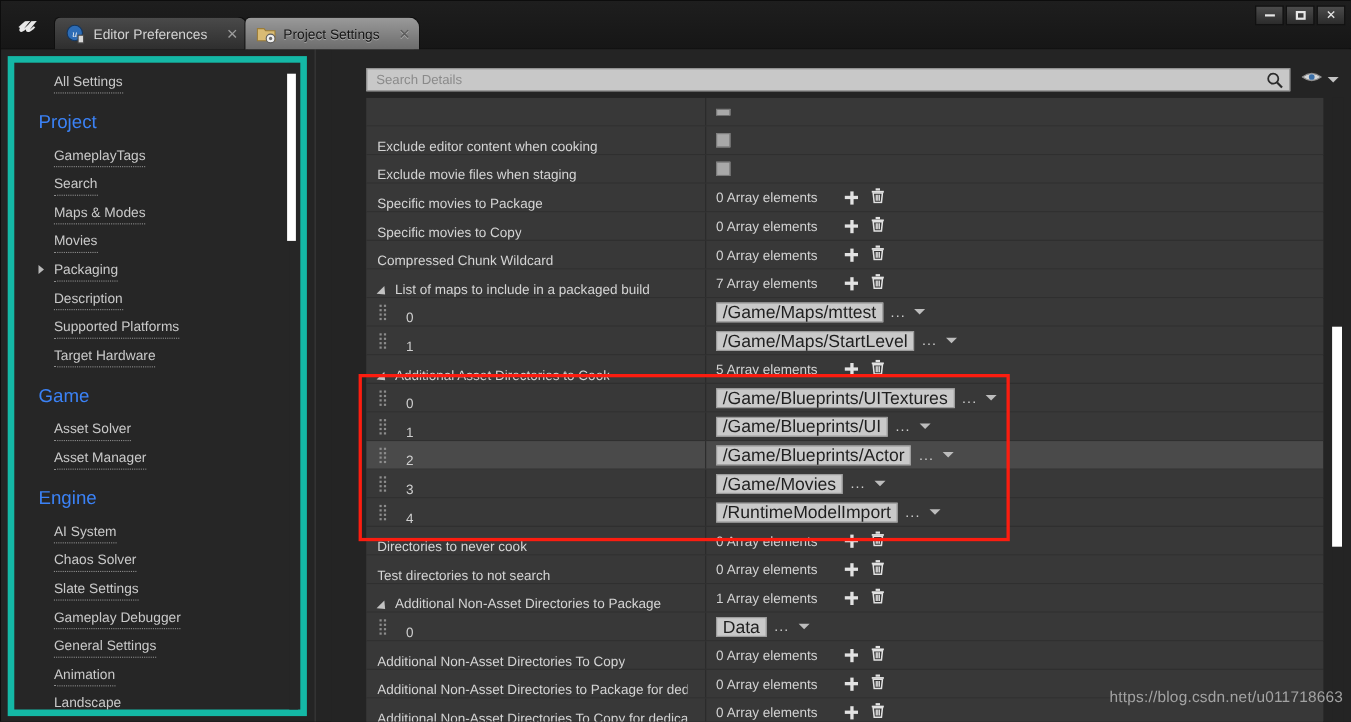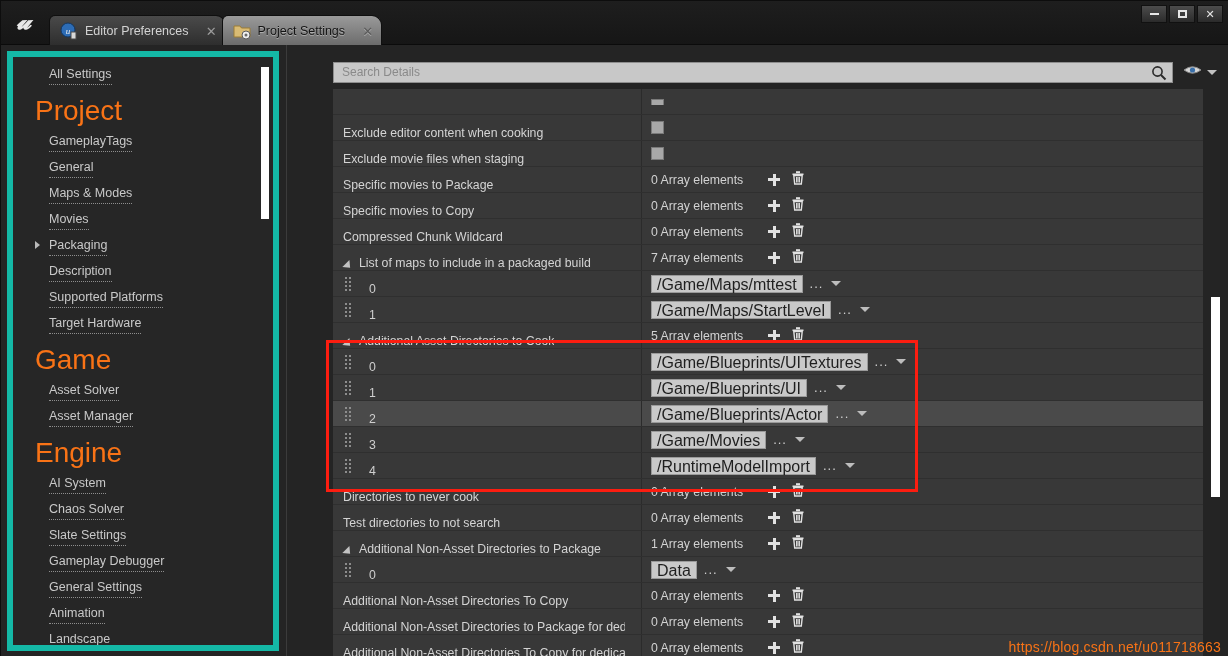--- a/index.html
+++ b/index.html
@@ -76,21 +76,21 @@
   }
   .nav-item .lbl {
     border-bottom: 1px dotted #8e8e8e; display: inline-block; padding-bottom: 1px;
   }
   .nav-item .tri {
     position: absolute; left: 22px; top: 8px;
     width: 0; height: 0; border-left: 5px solid #b9b9b9;
     border-top: 4px solid transparent; border-bottom: 4px solid transparent;
   }
   .nav-head {
-    padding: 11px 0 6px 22px; font-size: 28px; color: #f97316; line-height: 24px;
+    padding: 11px 0 6px 22px; font-size: 17px; color: #3b82f6; line-height: 24px;
   }
   .nav-scroll-track {
     position: absolute; right: 2px; top: 2px; width: 8px; height: 596px; background: #262626;
   }
   .nav-scroll-thumb {
     position: absolute; right: 2px; top: 8px; width: 8px; height: 152px;
     background: #ffffff; cursor: pointer;
   }
   .nav-vline { position: absolute; left: 285px; top: 0; width: 1px; height: 612px; background: #3b3b3b; }
 
@@ -183,22 +183,22 @@
   .det-scroll-thumb {
     position: absolute; right: 9px; top: 252px; width: 9px; height: 200px; background: #ffffff; cursor: pointer;
   }
 
   .redbox {
     position: absolute; left: 325px; top: 295px; width: 592px; height: 152px;
     border: 3px solid #fc1d10; pointer-events: none;
   }
 
   .watermark {
-    position: absolute; right: 6px; bottom: 0;
-    font-size: 14px; color: #f97316; letter-spacing: .2px; margin-left: 10px;
+    position: absolute; right: 6px; bottom: 14px;
+    font-size: 14px; color: #a3a3a3; letter-spacing: .2px; margin-left: 10px;
   }
 </style>
 </head>
 <body>
 
 <div id="app">
 
   <div class="titlebar">
     <div class="ue-logo">𝓾</div>
 
@@ -241,21 +241,21 @@
     </div>
   </div>
 
   <div class="body">
 
     <div class="nav">
       <div class="nav-inner" id="nav-inner">
           <div class="nav-item" style="padding-top:8px"><span class="lbl">All Settings</span></div>
           <div class="nav-head">Project</div>
           <div class="nav-item"><span class="lbl">GameplayTags</span></div>
-          <div class="nav-item"><span class="lbl">General</span></div>
+          <div class="nav-item"><span class="lbl">Search</span></div>
           <div class="nav-item"><span class="lbl">Maps &amp; Modes</span></div>
           <div class="nav-item"><span class="lbl">Movies</span></div>
           <div class="nav-item"><span class="tri"></span><span class="lbl">Packaging</span></div>
           <div class="nav-item"><span class="lbl">Description</span></div>
           <div class="nav-item"><span class="lbl">Supported Platforms</span></div>
           <div class="nav-item"><span class="lbl">Target Hardware</span></div>
           <div class="nav-head">Game</div>
           <div class="nav-item"><span class="lbl">Asset Solver</span></div>
           <div class="nav-item"><span class="lbl">Asset Manager</span></div>
           <div class="nav-head">Engine</div>

